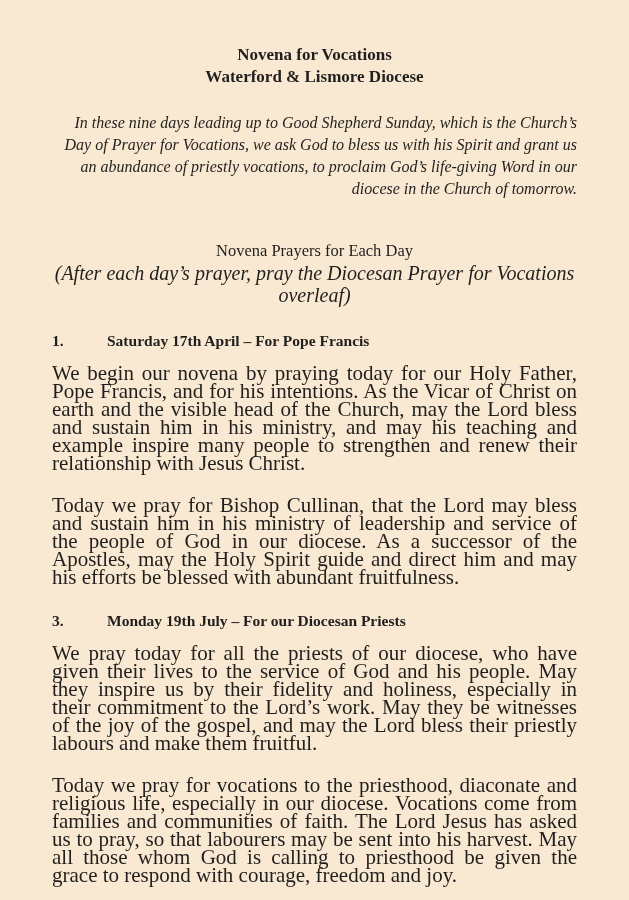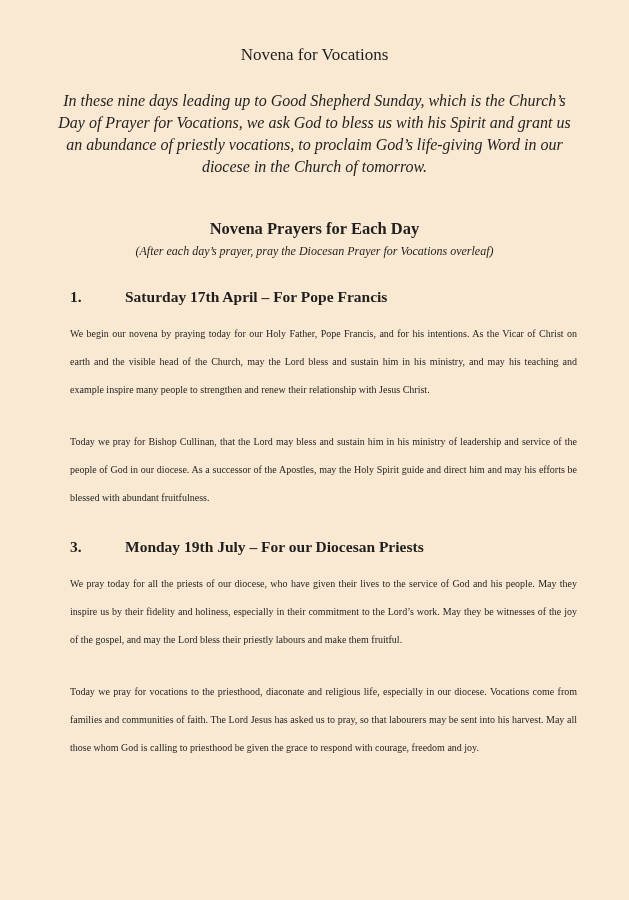--- a/index.html
+++ b/index.html
@@ -15,72 +15,72 @@
     overflow: hidden;
   }
   .page {
     box-sizing: border-box;
     width: 629px;
     height: 900px;
     padding: 44px 52px 0 52px;
   }
   .doc-title {
     text-align: center;
-    font-weight: normal;
+    font-weight: bold;
     font-size: 17px;
     line-height: 22px;
   }
   .intro {
     margin-top: 24px;
-    text-align: center;
+    text-align: right;
     font-style: italic;
     font-size: 16px;
     line-height: 22px;
   }
   .subheader {
     margin-top: 40px;
     text-align: center;
     line-height: 22px;
   }
   .sub-title {
-    font-weight: bold;
+    font-weight: normal;
     font-size: 16.5px;
   }
   .sub-note {
     font-style: italic;
-    font-size: 12px;
+    font-size: 20px;
   }
   .section {
     margin-top: 24px;
-    margin-left: 18px;
   }
   .section-heading {
     font-weight: bold;
     font-size: 15.5px;
     line-height: 21px;
     margin: 0 0 13px 0;
   }
   .section-num {
     display: inline-block;
     width: 55px;
   }
   .section-body {
     margin: 0;
-    font-size: 10px;
-    line-height: 28px;
+    font-size: 21px;
+    line-height: 18px;
     text-align: justify;
   }
 </style>
 </head>
 <body>
 
 <div class="page">
 
   <div class="doc-title">
     <div>Novena for Vocations</div>
+    <div>Waterford &amp; Lismore Diocese</div>
   </div>
 
   <div class="intro">In these nine days leading up to Good Shepherd Sunday, which is the Church’s Day of Prayer for Vocations, we ask God to bless us with his Spirit and grant us an abundance of priestly vocations, to proclaim God’s life-giving Word in our diocese in the Church of tomorrow.</div>
 
   <div class="subheader">
     <div class="sub-title">Novena Prayers for Each Day</div>
     <div class="sub-note">(After each day’s prayer, pray the Diocesan Prayer for Vocations overleaf)</div>
   </div>
 
   <div class="section">

